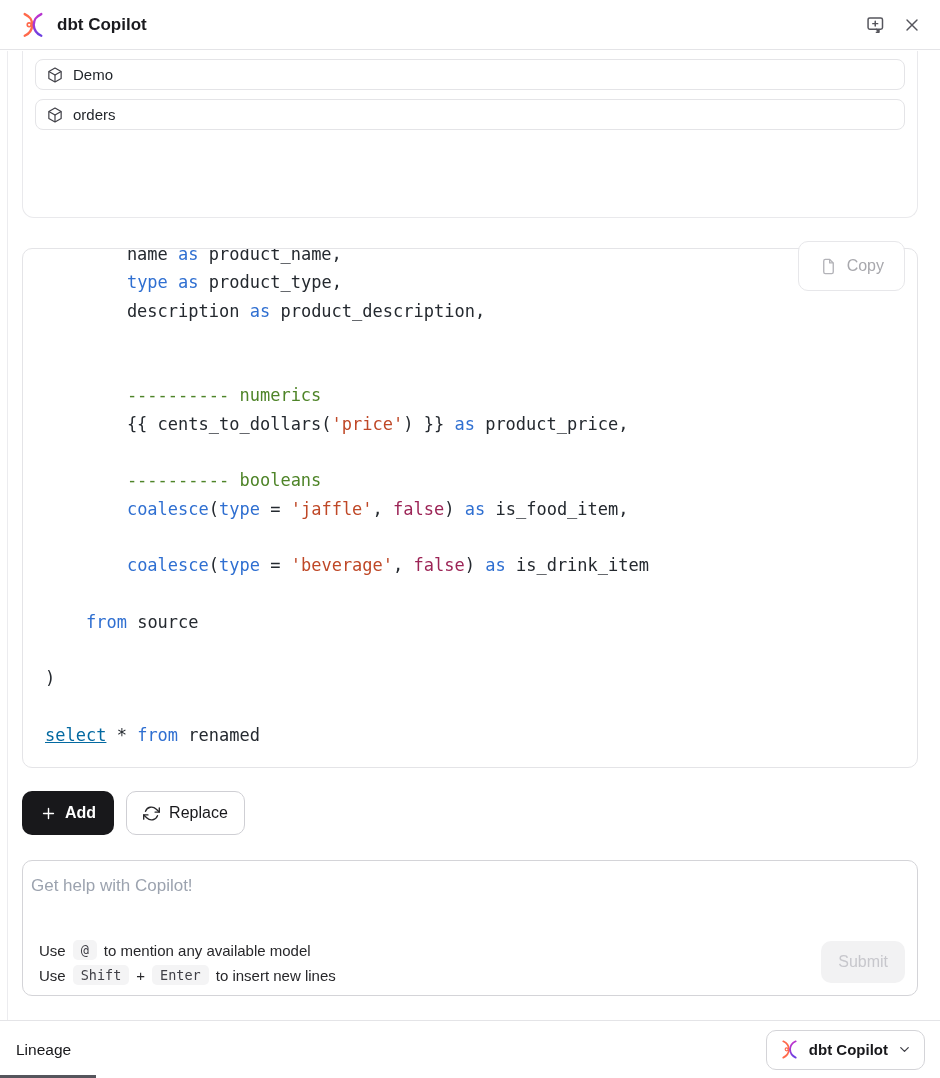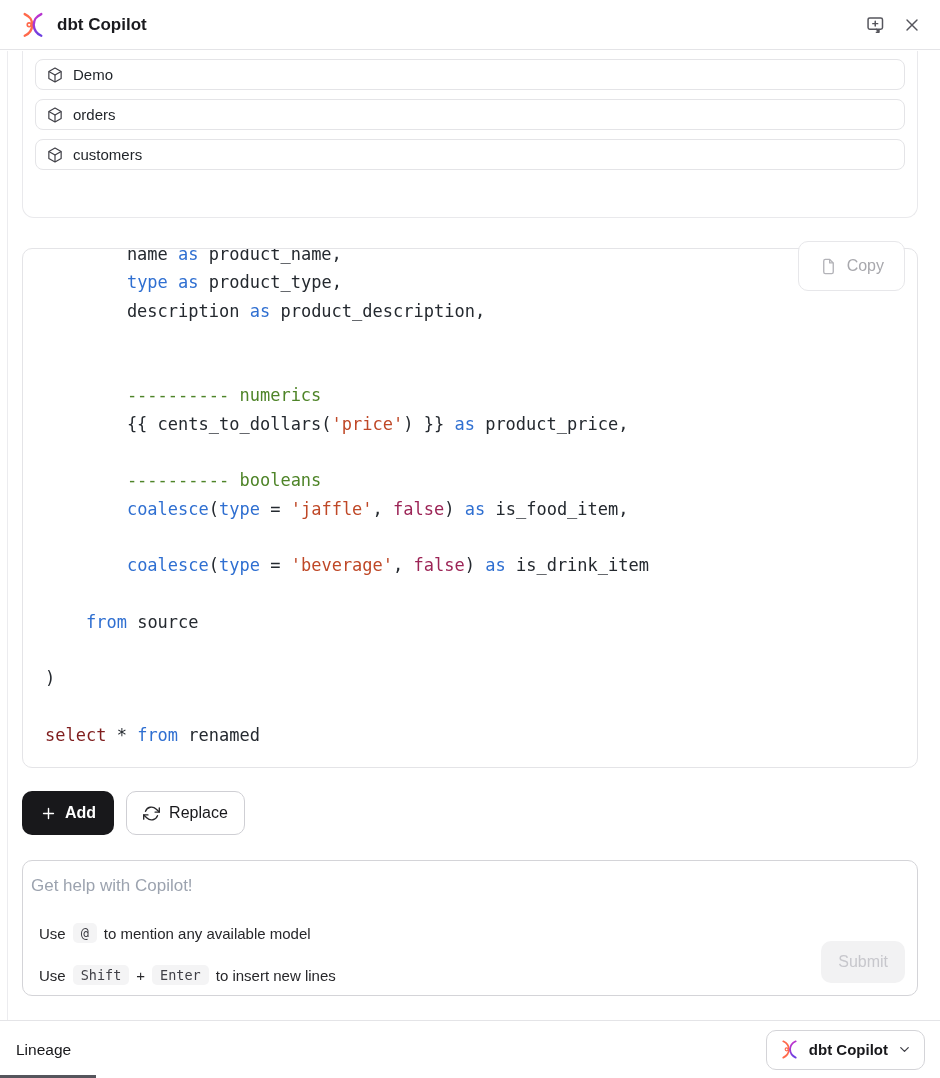--- a/index.html
+++ b/index.html
@@ -65,21 +65,21 @@
     background:#fff; color:#18181b; border:1px solid #cfcfd4; border-radius:10px;
     font-family:"Liberation Sans", sans-serif; font-size:16px; font-weight:500; cursor:pointer;
   }
 
   
   .prompt-box {
     position:absolute; top:860px; left:22px; right:22px; height:136px;
     border:1px solid #d4d4d8; border-radius:10px; background:#fff;
   }
   .prompt-placeholder { position:absolute; left:8px; top:15px; font-size:17px; color:#9ca3af; }
-  .prompt-hints { position:absolute; left:16px; bottom:10px; display:flex; flex-direction:column; gap:22px; }
+  .prompt-hints { position:absolute; left:16px; bottom:10px; display:flex; flex-direction:column; gap:5px; }
   .hint-line { font-size:15px; color:#27272a; display:flex; align-items:center; gap:7px; white-space:pre; }
   .kbd {
     background:#f4f4f5; border-radius:5px; padding:2px 8px;
     font-family:"DejaVu Sans Mono", monospace; font-size:13.5px; color:#3f3f46;
   }
   .submit-btn {
     position:absolute; right:12px; bottom:12px; height:42px; padding:0 17px;
     background:#f2f2f3; color:#c7c7cc; border:none; border-radius:10px;
     font-family:"Liberation Sans", sans-serif; font-size:16px; font-weight:500;
   }
@@ -152,30 +152,20 @@
       <svg width="18" height="18" viewBox="0 0 24 24" fill="none" stroke="#3f3f46" stroke-width="1.6" stroke-linejoin="round">
         <path d="M12 2.8L20.2 7.4V16.6L12 21.2L3.8 16.6V7.4Z"></path>
         <path d="M3.8 7.4L12 12L20.2 7.4"></path>
         <path d="M12 12V21.2"></path>
       </svg>
     </span>
     <span class="model-chip-label">orders</span>
   </div>
 
 
-  <div class="model-chip">
-    <span style="display:flex;">
-      <svg width="18" height="18" viewBox="0 0 24 24" fill="none" stroke="#3f3f46" stroke-width="1.6" stroke-linejoin="round">
-        <path d="M12 2.8L20.2 7.4V16.6L12 21.2L3.8 16.6V7.4Z"></path>
-        <path d="M3.8 7.4L12 12L20.2 7.4"></path>
-        <path d="M12 12V21.2"></path>
-      </svg>
-    </span>
-    <span class="model-chip-label">customers</span>
-  </div>
 </div>
 
 <div class="code-wrap">
   <div class="code-card">
     <pre><span style="color: rgb(36, 41, 47);">        name </span><span style="color: rgb(47, 111, 209);">as</span><span style="color: rgb(36, 41, 47);"> product_name,</span>
 <span style="color: rgb(36, 41, 47);">        </span><span style="color: rgb(47, 111, 209);">type</span><span style="color: rgb(36, 41, 47);"> </span><span style="color: rgb(47, 111, 209);">as</span><span style="color: rgb(36, 41, 47);"> product_type,</span>
 <span style="color: rgb(36, 41, 47);">        description </span><span style="color: rgb(47, 111, 209);">as</span><span style="color: rgb(36, 41, 47);"> product_description,</span>
 
 
 <span style="color: rgb(78, 132, 40);">        ---------- numerics</span>
@@ -183,21 +173,21 @@
 
 <span style="color: rgb(78, 132, 40);">        ---------- booleans</span>
 <span style="color: rgb(36, 41, 47);">        </span><span style="color: rgb(47, 111, 209);">coalesce</span><span style="color: rgb(36, 41, 47);">(</span><span style="color: rgb(47, 111, 209);">type</span><span style="color: rgb(36, 41, 47);"> = </span><span style="color: rgb(191, 72, 39);">'jaffle'</span><span style="color: rgb(36, 41, 47);">, </span><span style="color: rgb(156, 36, 86);">false</span><span style="color: rgb(36, 41, 47);">) </span><span style="color: rgb(47, 111, 209);">as</span><span style="color: rgb(36, 41, 47);"> is_food_item,</span>
 
 <span style="color: rgb(36, 41, 47);">        </span><span style="color: rgb(47, 111, 209);">coalesce</span><span style="color: rgb(36, 41, 47);">(</span><span style="color: rgb(47, 111, 209);">type</span><span style="color: rgb(36, 41, 47);"> = </span><span style="color: rgb(191, 72, 39);">'beverage'</span><span style="color: rgb(36, 41, 47);">, </span><span style="color: rgb(156, 36, 86);">false</span><span style="color: rgb(36, 41, 47);">) </span><span style="color: rgb(47, 111, 209);">as</span><span style="color: rgb(36, 41, 47);"> is_drink_item</span>
 
 <span style="color: rgb(36, 41, 47);">    </span><span style="color: rgb(47, 111, 209);">from</span><span style="color: rgb(36, 41, 47);"> source</span>
 
 <span style="color: rgb(36, 41, 47);">)</span>
 
-<span style="color: #7f1d1d;">select</span><span style="color: rgb(36, 41, 47);"> * </span><span style="color: rgb(47, 111, 209);">from</span><span style="color: rgb(36, 41, 47);"> renamed</span>
+<span style="color: #0369a1; text-decoration: underline;">select</span><span style="color: rgb(36, 41, 47);"> * </span><span style="color: rgb(47, 111, 209);">from</span><span style="color: rgb(36, 41, 47);"> renamed</span>
 </pre>
   </div>
   <button class="copy-btn">
     <span style="display:flex;">
       <svg width="19" height="19" viewBox="0 0 24 24" fill="none" stroke="#b3b3b8" stroke-width="1.7" stroke-linejoin="round">
         <path d="M13.5 3H8a2 2 0 0 0-2 2v14a2 2 0 0 0 2 2h8a2 2 0 0 0 2-2V7.5z"></path>
         <path d="M13.5 3v4.5H18"></path>
       </svg>
     </span>
     <span>Copy</span>

